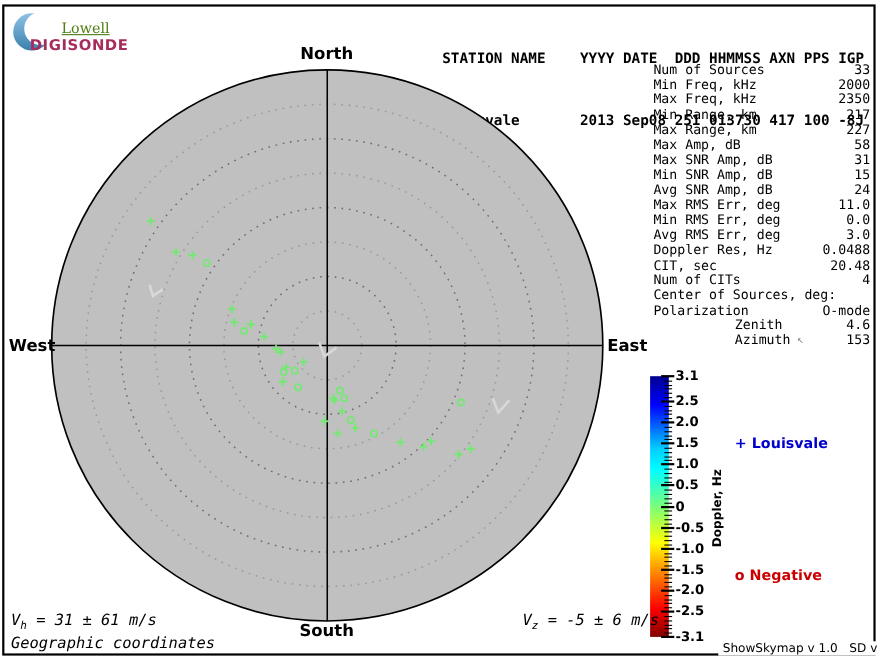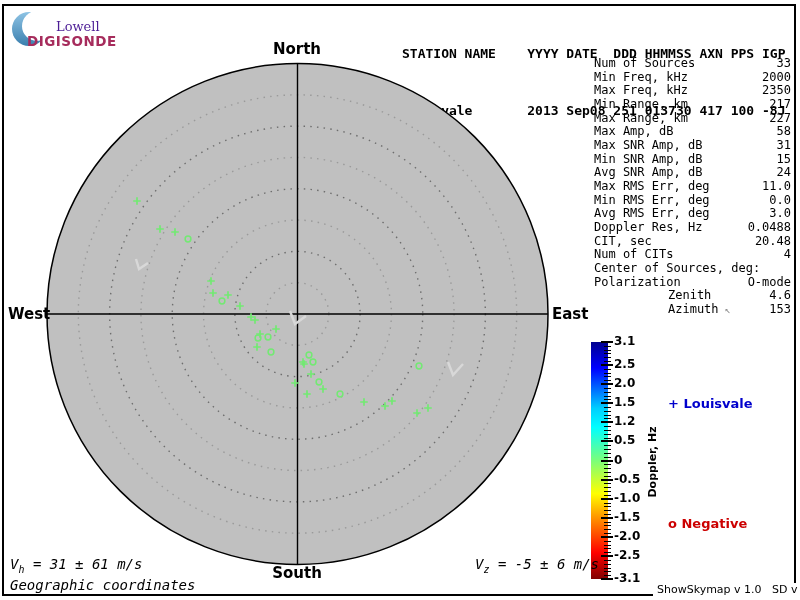--- a/index.html
+++ b/index.html
@@ -4,21 +4,21 @@
 <style>
   html,body{margin:0;padding:0;background:#fff;}
   #screen{position:relative;width:800px;height:600px;background:#ffffff;overflow:hidden;
           font-family:"DejaVu Sans Mono",monospace;color:#000;}
   #frame{position:absolute;left:2px;top:4px;width:790px;height:588px;border:2px solid #000;}
 
   
   #logo{position:absolute;left:10px;top:7px;width:130px;height:44px;}
   #logo svg{position:absolute;left:0;top:0;}
   #logo .lowell{position:absolute;left:46px;top:12px;font-family:"DejaVu Serif",serif;
-                font-size:13px;color:#4c1d95;}
+                font-size:13px;color:#4d7c0f;text-decoration:underline;}
   #logo .digisonde{position:absolute;left:17px;top:26px;font-family:"DejaVu Sans",sans-serif;
                 font-weight:bold;font-size:13.5px;color:#a62c5c;letter-spacing:.5px;}
 
   
   #station-block{position:absolute;left:402px;top:6px;font-weight:bold;font-size:13px;
                  line-height:19px;white-space:pre;}
 
   
   .compass{position:absolute;font-family:"DejaVu Sans",sans-serif;font-weight:bold;font-size:15px;}
   #north{left:297px;top:40px;transform:translateX(-50%);text-align:center;}
@@ -175,21 +175,21 @@
   <div id="cb-ticks">
       <div class="cb-tick-major" style="top: 341px;"></div>
       <div class="cb-label" style="top: 342px;">3.1</div>
       <div class="cb-tick-major" style="top: 363.935px;"></div>
       <div class="cb-label" style="top: 364.935px;">2.5</div>
       <div class="cb-tick-major" style="top: 383.048px;"></div>
       <div class="cb-label" style="top: 384.048px;">2.0</div>
       <div class="cb-tick-major" style="top: 402.161px;"></div>
       <div class="cb-label" style="top: 403.161px;">1.5</div>
       <div class="cb-tick-major" style="top: 421.274px;"></div>
-      <div class="cb-label" style="top: 422.274px;">1.2</div>
+      <div class="cb-label" style="top: 422.274px;">1.0</div>
       <div class="cb-tick-major" style="top: 440.387px;"></div>
       <div class="cb-label" style="top: 441.387px;">0.5</div>
       <div class="cb-tick-major" style="top: 459.5px;"></div>
       <div class="cb-label" style="top: 460.5px;">0</div>
       <div class="cb-tick-major" style="top: 478.613px;"></div>
       <div class="cb-label" style="top: 479.613px;">-0.5</div>
       <div class="cb-tick-major" style="top: 497.726px;"></div>
       <div class="cb-label" style="top: 498.726px;">-1.0</div>
       <div class="cb-tick-major" style="top: 516.839px;"></div>
       <div class="cb-label" style="top: 517.839px;">-1.5</div>

